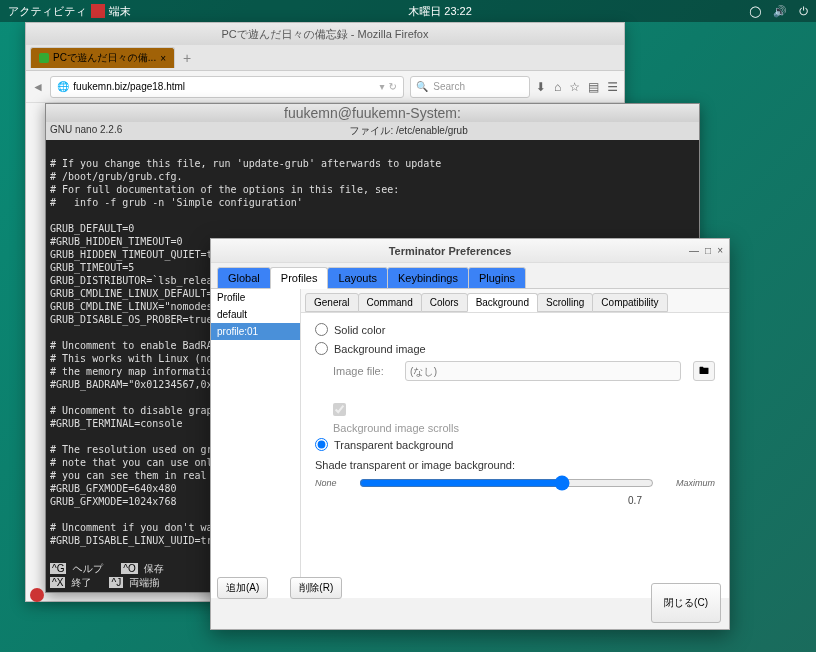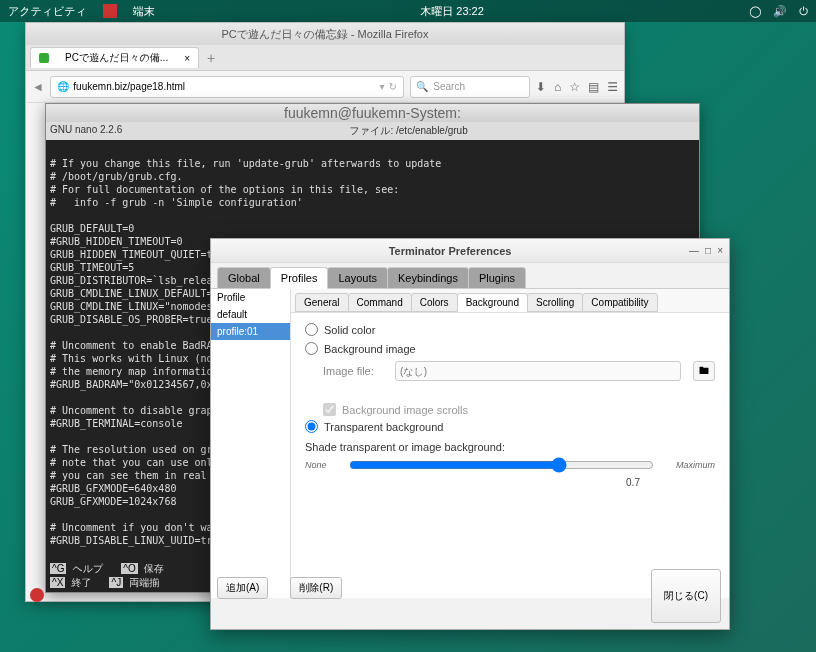--- a/index.html
+++ b/index.html
@@ -1,27 +1,27 @@
 <!DOCTYPE html>
 <html><head>
 <meta charset="utf-8">
 <style>
 * { box-sizing: border-box; margin: 0; padding: 0; font-family: sans-serif; }
 body { width: 816px; height: 652px; background: linear-gradient(135deg, #0a8b76 0%, #0d7a68 50%, #1a6b5c 100%); overflow: hidden; position: relative; }
 
 .topbar { height: 22px; background: rgba(0,0,0,0.35); color: #fff; display: flex; align-items: center; font-size: 11px; padding: 0 8px; }
-.topbar-left { display: flex; align-items: center; gap: 16px; }
+.topbar-left { display: flex; align-items: center; gap: 4px; }
 .topbar-center { flex: 1; text-align: center; }
 .topbar-right { display: flex; gap: 12px; }
 .app-icon { width: 14px; height: 14px; background: #c33; display: inline-block; }
 
 .firefox-win { position: absolute; left: 25px; top: 22px; width: 600px; height: 580px; background: #f5f5f5; border: 1px solid #bbb; box-shadow: 0 4px 14px rgba(0,0,0,0.3); }
 .ff-title { height: 22px; background: linear-gradient(#eaeaea,#d8d8d8); text-align: center; font-size: 11px; line-height: 22px; color: #555; }
 .ff-tabs { height: 26px; background: #e6e6e6; display: flex; align-items: center; padding: 0 4px; gap: 2px; border-bottom: 1px solid #ccc; }
-.ff-tab { background: #ffffff; border: 1px solid #ccc; border-bottom: none; padding: 3px 8px; font-size: 10px; display: flex; align-items: center; gap: 16px; border-radius: 3px 3px 0 0; }
+.ff-tab { background: #a16207; border: 1px solid #ccc; border-bottom: none; padding: 3px 8px; font-size: 10px; display: flex; align-items: center; gap: 4px; border-radius: 3px 3px 0 0; }
 .ff-tab .favicon { width: 10px; height: 10px; background: #3a3; border-radius: 2px; }
 .ff-plus { font-size: 14px; color: #888; padding: 0 6px; }
 .ff-toolbar { height: 32px; background: #f4f4f4; display: flex; align-items: center; padding: 0 6px; gap: 6px; border-bottom: 1px solid #ddd; }
 .ff-nav { color: #888; font-size: 12px; }
 .ff-url { flex: 1; height: 22px; background: #fff; border: 1px solid #ccc; border-radius: 3px; font-size: 10px; padding: 0 6px; display: flex; align-items: center; gap: 4px; }
 .ff-search { width: 120px; height: 22px; background: #fff; border: 1px solid #ccc; border-radius: 3px; font-size: 10px; padding: 0 6px; display: flex; align-items: center; color: #999; gap: 4px; }
 .ff-icons { display: flex; gap: 8px; color: #666; font-size: 12px; }
 .ff-content { padding: 6px 20px; }
 .ff-page-title { color: #2a9d2a; font-weight: bold; font-size: 15px; font-style: italic; }
 
@@ -32,47 +32,47 @@
 .term-header-center { flex: 1; text-align: center; color: #333; }
 .term-body { font-family: monospace; font-size: 10px; color: #ddd; padding: 4px; line-height: 13px; white-space: pre; position: relative; overflow: hidden; }
 .term-footer { position: absolute; bottom: 0; left: 0; right: 0; font-family: monospace; font-size: 10px; color: #ddd; padding: 2px 4px; }
 .term-footer .inv { background: #ccc; color: #000; padding: 0 2px; }
 
 .pref-win { position: absolute; left: 210px; top: 238px; width: 520px; height: 392px; background: #f2f2f2; border: 1px solid #aaa; box-shadow: 0 6px 20px rgba(0,0,0,0.4); }
 .pref-title { height: 24px; background: linear-gradient(#f8f8f8,#e8e8e8); display: flex; align-items: center; border-bottom: 1px solid #ddd; }
 .pref-title-text { flex: 1; text-align: center; font-size: 11px; font-weight: bold; color: #444; }
 .pref-title-btns { display: flex; gap: 6px; padding-right: 6px; color: #555; font-size: 10px; }
 .pref-tabs-top { display: flex; background: #f2f2f2; padding: 4px 6px 0 6px; font-size: 11px; gap: 0; }
-.pref-tab-top { padding: 4px 10px; border: 1px solid #ccc; background: #a3a3a3; cursor: pointer; margin-right: -1px; border-radius: 3px 3px 0 0; }
+.pref-tab-top { padding: 4px 10px; border: 1px solid #ccc; background: #3b82f6; cursor: pointer; margin-right: -1px; border-radius: 3px 3px 0 0; }
 .pref-tab-top.active { background: #fff; border-bottom-color: #fff; position: relative; z-index: 2; }
 .pref-body { display: flex; height: 310px; border-top: 1px solid #ccc; margin-top: -1px; background: #fff; }
-.pref-sidebar { width: 80px; background: #fff; border-right: 1px solid #ddd; font-size: 10px; }
+.pref-sidebar { width: 90px; background: #fff; border-right: 1px solid #ddd; font-size: 10px; }
 .pref-sidebar-item { padding: 3px 6px; }
 .pref-sidebar-item.sel { background: #4a90d9; color: #fff; }
 .pref-main { flex: 1; padding: 0; }
 .pref-subtabs { display: flex; background: #f8f8f8; border-bottom: 1px solid #ddd; font-size: 10px; padding: 4px 4px 0 4px; }
 .pref-subtab { padding: 3px 8px; border: 1px solid #ccc; background: #eee; margin-right: -1px; border-radius: 3px 3px 0 0; cursor: pointer; }
 .pref-subtab.active { background: #fff; border-bottom-color: #fff; }
 .pref-panel { padding: 10px 14px; font-size: 11px; color: #333; }
 .pref-radio { display: flex; align-items: center; gap: 6px; margin-bottom: 6px; }
 .pref-radio input { margin: 0; }
 .pref-row { display: flex; align-items: center; gap: 12px; margin: 6px 0 22px 18px; }
 .pref-row label { min-width: 60px; color: #888; }
 .pref-row input[type=text] { flex: 1; height: 20px; border: 1px solid #ccc; border-radius: 3px; padding: 0 4px; font-size: 10px; color: #aaa; }
 .pref-file-btn { width: 22px; height: 20px; border: 1px solid #ccc; background: #f5f5f5; border-radius: 3px; font-size: 10px; }
-.pref-check { display: flex; align-items: center; gap: 6px; margin: 4px 0 4px 18px; color: #999; }
+.pref-check { display: flex; align-items: flex-start; gap: 6px; margin: 4px 0 4px 18px; color: #999; flex-direction: column; }
 .pref-shade { margin-top: 8px; }
 .pref-shade-label { margin-bottom: 4px; }
 .pref-slider-row { display: flex; align-items: center; gap: 22px; font-size: 9px; font-style: italic; color: #666; }
 .pref-slider { flex: 1; }
 .pref-slider-val { text-align: center; font-size: 10px; color: #444; margin-top: 4px; width: 100%; padding-left: 60%; }
 .pref-bottom { position: absolute; bottom: 30px; left: 6px; display: flex; gap: 22px; }
 .pref-bottom button { font-size: 10px; padding: 3px 8px; border: 1px solid #bbb; background: linear-gradient(#fefefe,#eaeaea); border-radius: 3px; cursor: pointer; }
 .pref-close { position: absolute; bottom: 6px; right: 8px; }
-.pref-close button { font-size: 10px; padding: 19px 12px; border: 1px solid #bbb; background: linear-gradient(#fefefe,#eaeaea); border-radius: 3px; cursor: pointer; }
+.pref-close button { font-size: 10px; padding: 12px 12px; border: 1px solid #bbb; background: linear-gradient(#fefefe,#eaeaea); border-radius: 3px; cursor: pointer; }
 
 .dock-icon { position: absolute; left: 30px; bottom: 50px; width: 14px; height: 14px; border-radius: 50%; background: #c33; }
 </style>
 </head>
 <body>
 
 <div class="topbar">
   <div class="topbar-left">
     <span>アクティビティ</span>
     <span class="app-icon"></span>

